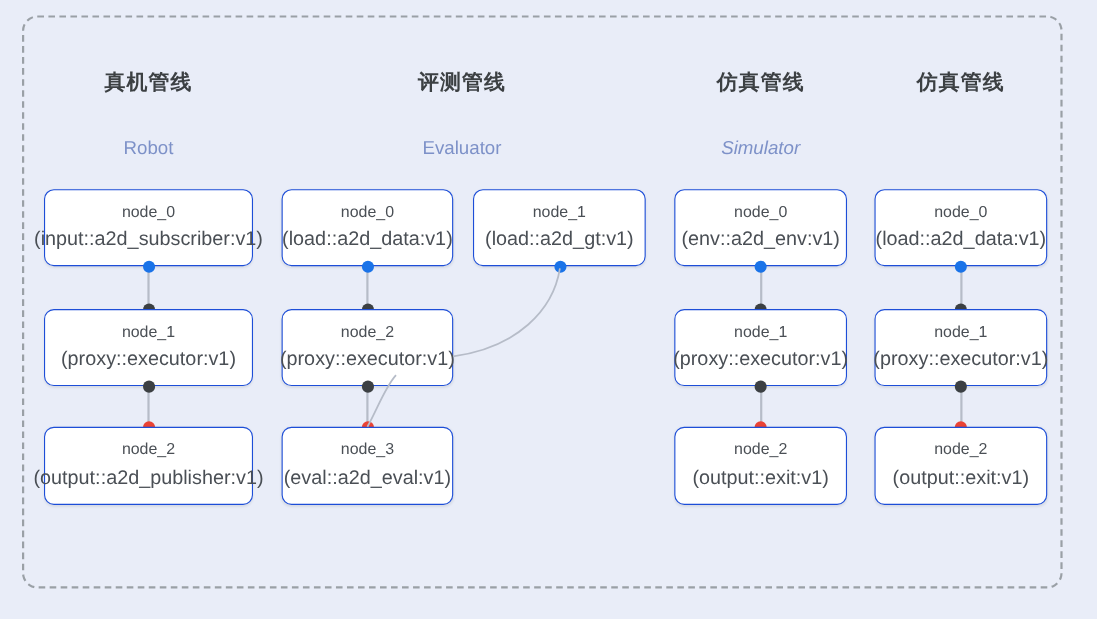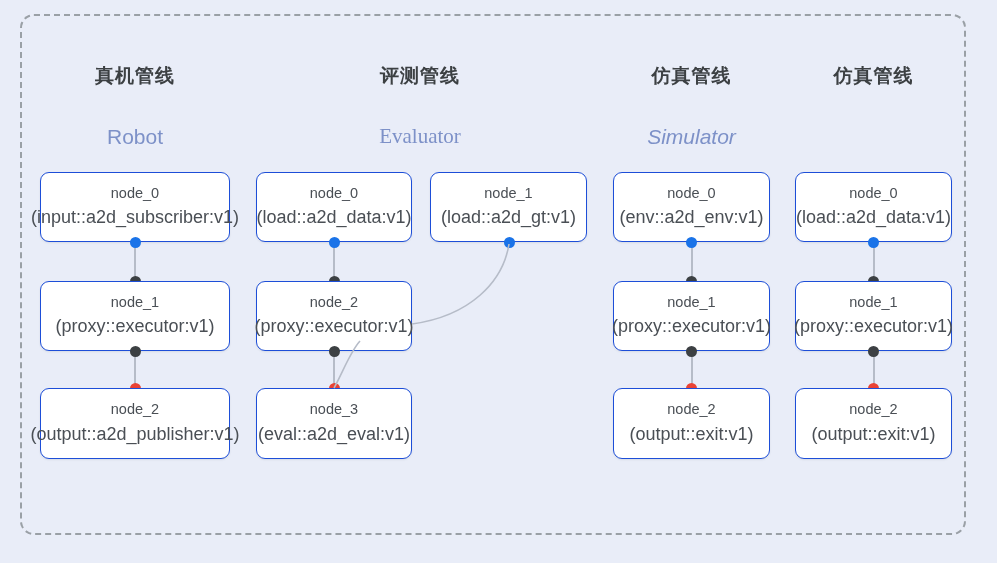--- a/index.html
+++ b/index.html
@@ -37,21 +37,21 @@
     font-size: 19px;
     font-weight: bold;
     color: #3c4043;
     letter-spacing: 1px;
     white-space: nowrap;
     line-height: 1;
   }
   .col-subtitle {
     position: absolute;
     text-align: center;
-    font-size: 21px;
+    font-size: 17px;
     font-weight: normal;
     color: #7d91c8;
     white-space: nowrap;
     line-height: 1;
   }
   .node-box {
     position: absolute;
     background: #ffffff;
     border: 1px solid #1d4ed8;
     border-radius: 9px;
@@ -124,21 +124,21 @@
   <div class="edge-line" style="left:134px; top:351px; height:37px;"></div>
   <div class="port port-in" style="left:129.5px; top:345.5px;"></div>
   <div class="port port-final" style="left:129.5px; top:382.5px;"></div>
 
   <div class="node-box" style="left:40px; top:388px; width:190px; height:71px;">
     <div class="node-name">node_2</div>
     <div class="node-type">(output::a2d_publisher:v1)</div>
   </div>
 
   <div class="col-title" style="left:342px; top:66px; width:156px;">评测管线</div>
-  <div class="col-subtitle" style="left:342px; top:126px; width:156px;font-family:Liberation Serif, serif;">Evaluator</div>
+  <div class="col-subtitle" style="left:342px; top:126px; width:156px;">Evaluator</div>
 
   <div class="node-box" style="left:256px; top:172px; width:156px; height:70px;">
     <div class="node-name">node_0</div>
     <div class="node-type">(load::a2d_data:v1)</div>
   </div>
   <div class="edge-line" style="left:333px; top:242px; height:39px;"></div>
   <div class="port port-out" style="left:328.5px; top:236.5px;"></div>
   <div class="port port-in" style="left:328.5px; top:275.5px;"></div>
 
   <div class="node-box" style="left:256px; top:281px; width:156px; height:70px;">

